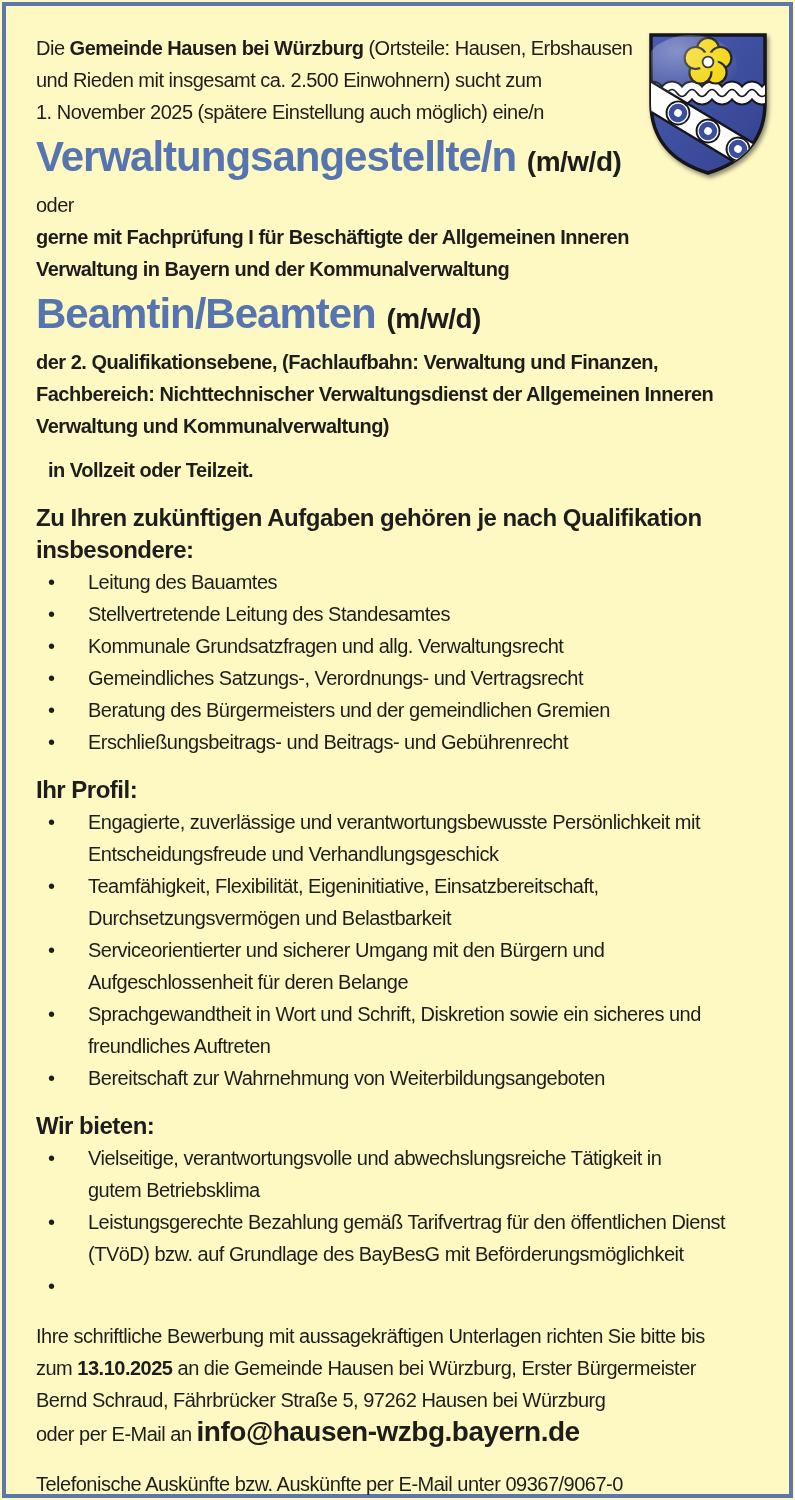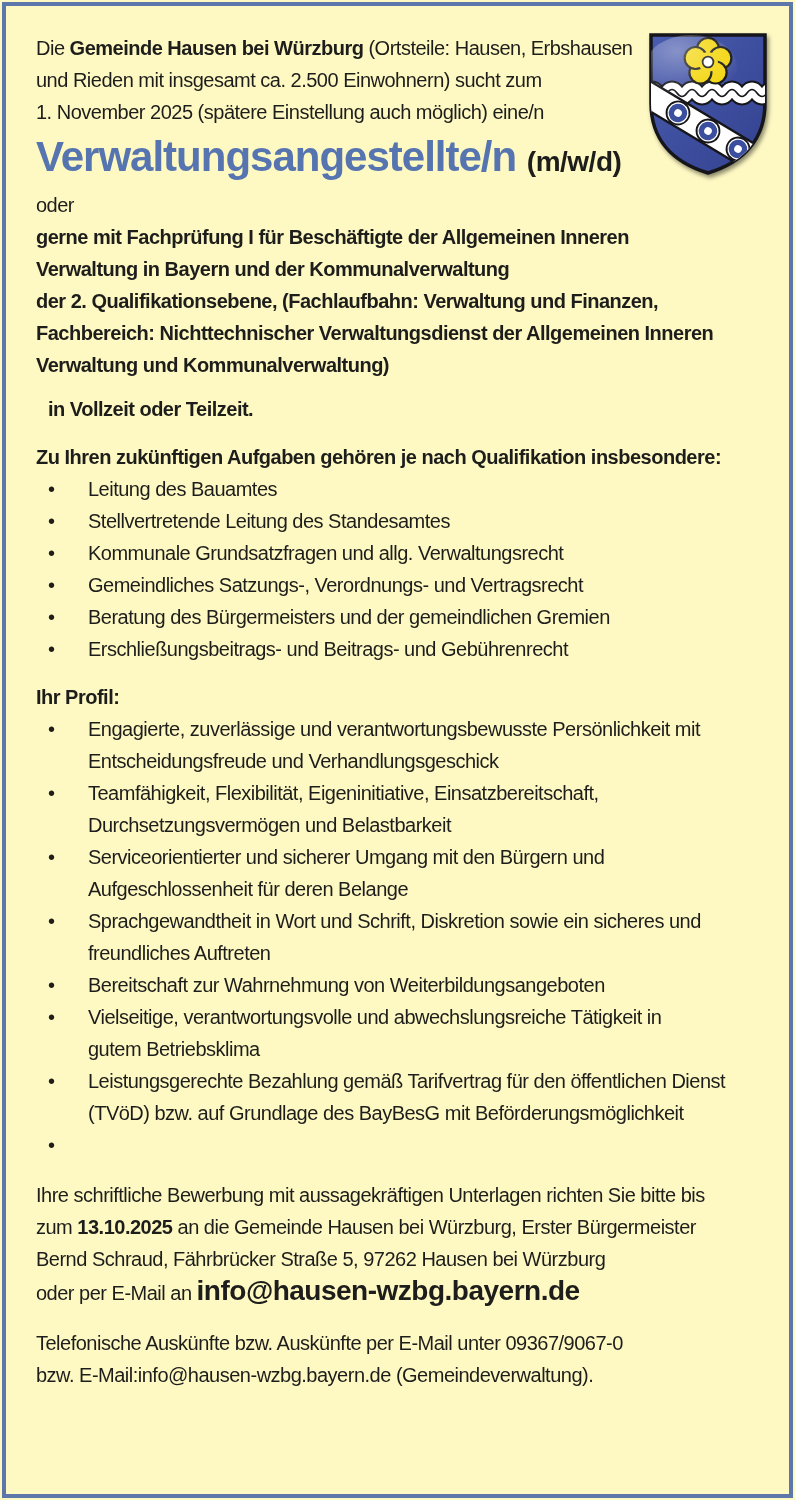--- a/index.html
+++ b/index.html
@@ -29,21 +29,21 @@
   .job-title{
     color:#5674b0;font-size:42px;font-weight:bold;
     letter-spacing:-1px;line-height:50px;margin:4px 0 2px 0;
   }
   .gender-suffix{
     color:#1d1d1b;font-size:28px;font-weight:bold;letter-spacing:-0.5px;
   }
   .connector{margin:0;}
   .worktime{margin:12px;}
   .section-heading{
-    font-weight:bold;font-size:20px;line-height:32px;
+    font-weight:bold;font-size:24px;line-height:32px;
     letter-spacing:-0.5px;margin:16px 0 0 0;
   }
   ul.bullets{list-style:none;margin:0;padding:0;}
   ul.bullets li{display:flex;align-items:flex-start;}
   .marker{
     flex:0 0 52px;width:52px;box-sizing:border-box;
     padding-left:12px;font-size:20px;line-height:32px;
   }
   .closing{margin:18px 0 0 0;}
   .email{font-size:28px;font-weight:bold;letter-spacing:-0.5px;}
@@ -117,20 +117,21 @@
     <p class="body-text intro"><span>Die </span><span class="bold">Gemeinde Hausen bei Würzburg</span><span> (Ortsteile: Hausen, Erbshausen
  und Rieden mit insgesamt ca. 2.500 Einwohnern) sucht zum
 1. November 2025 (spätere Einstellung auch möglich) eine/n</span></p>
 
     <h1 class="job-title"><span>Verwaltungsangestellte/n</span> <span class="gender-suffix">(m/w/d)</span></h1>
     <p class="body-text connector">oder</p>
 
     <p class="body-text bold" style="margin:0">gerne mit Fachprüfung I für Beschäftigte der Allgemeinen Inneren
 Verwaltung in Bayern und der Kommunalverwaltung</p>
 
+    <h1 class="job-title"><span>Beamtin/Beamten</span> <span class="gender-suffix">(m/w/d)</span></h1>
     <p class="body-text bold" style="margin:0">der 2. Qualifikationsebene, (Fachlaufbahn: Verwaltung und Finanzen,
 Fachbereich: Nichttechnischer Verwaltungsdienst der Allgemeinen Inneren
 Verwaltung und Kommunalverwaltung)</p>
     <p class="body-text bold worktime">in Vollzeit oder Teilzeit.</p>
 
     <h2 class="section-heading">Zu Ihren zukünftigen Aufgaben gehören je nach Qualifikation insbesondere:</h2>
     <ul class="bullets">
       <li>
           <span class="marker">•</span>
           <span class="body-text">Leitung des Bauamtes</span>
@@ -178,20 +179,21 @@
           <span class="marker">•</span>
           <span class="body-text">Sprachgewandtheit in Wort und Schrift, Diskretion sowie ein sicheres und
 freundliches Auftreten</span>
         </li>
       <li>
           <span class="marker">•</span>
           <span class="body-text">Bereitschaft zur Wahrnehmung von Weiterbildungsangeboten</span>
         </li>
     </ul>
 
+    <h2 class="section-heading">Wir bieten:</h2>
     <ul class="bullets">
       <li>
           <span class="marker">•</span>
           <span class="body-text">Vielseitige, verantwortungsvolle und abwechslungsreiche Tätigkeit in
 gutem Betriebsklima</span>
         </li>
       <li>
           <span class="marker">•</span>
           <span class="body-text">Leistungsgerechte Bezahlung gemäß Tarifvertrag für den öffentlichen Dienst
 (TVöD) bzw. auf Grundlage des BayBesG mit Beförderungsmöglichkeit</span>

